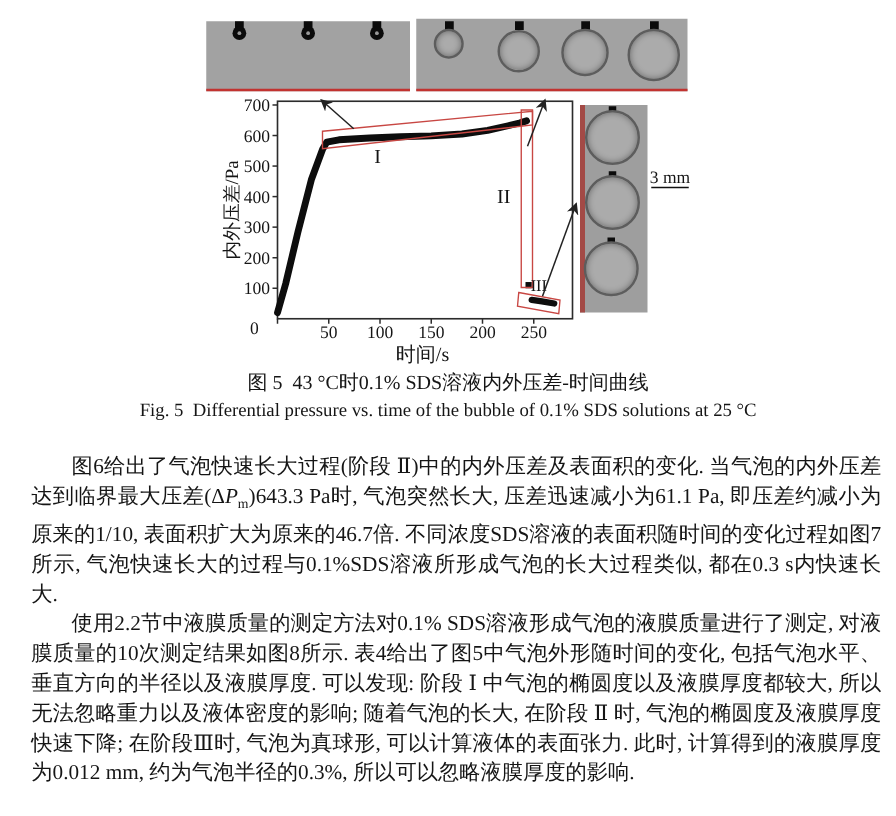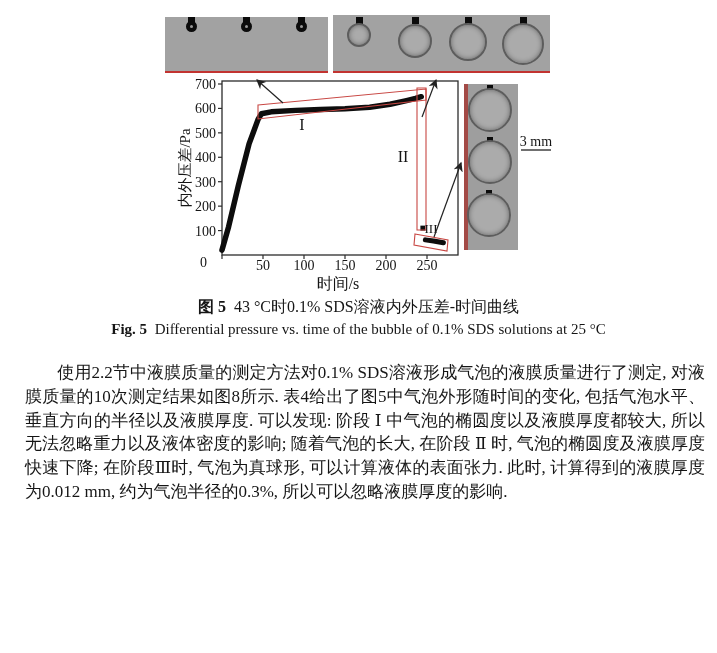--- a/index.html
+++ b/index.html
@@ -18,21 +18,21 @@
   .nsq{position:absolute;width:7px;height:7px;background:#0b0b0b;}
   
   .vphoto{position:absolute;left:464px;top:84px;width:54px;height:166px;background:#9e9e9e;}
   .vphoto .redband{position:absolute;left:0;top:0;width:4px;height:100%;background:#a34a46;}
   
   #chart-svg{position:absolute;left:0;top:0;width:717px;height:295px;z-index:5;pointer-events:none;}
   
   .caption{position:absolute;top:297px;left:0;width:717px;text-align:center;z-index:6;}
   .cap-zh{font-size:16px;line-height:20px;}
   .cap-en{font-size:15px;line-height:20px;margin-top:2px;}
-  .cap-bold{font-weight:bold;}
+  .cap-bold{font-weight:normal;}
   
   .bodytext{position:absolute;top:361px;left:25px;width:680px;font-size:17px;line-height:23.8px;
             text-align:justify;z-index:6;}
   .bodytext p{margin:0;text-indent:1.9em;}
   .bodytext sub{font-size:11px;}
   .bodytext i{font-family:"Liberation Serif",serif;}
 </style>
 </head>
 <body>
 
@@ -127,16 +127,17 @@
       <text font-family="&quot;Liberation Serif&quot;,serif" fill="#151515" x="536" y="146" font-size="14" text-anchor="middle">3 mm</text>
       <line x1="521" y1="150" x2="551" y2="150" stroke="#111" stroke-width="1.2"></line>
     </svg>
 
   <div class="caption">
     <div class="cap-zh"><span class="cap-bold">图 5</span>&nbsp;&nbsp;<span>43 °C时0.1% SDS溶液内外压差-时间曲线</span></div>
     <div class="cap-en"><span class="cap-bold">Fig. 5</span>&nbsp;&nbsp;<span>Differential pressure vs. time of the bubble of 0.1% SDS solutions at 25 °C</span></div>
   </div>
 
   <div class="bodytext">
+    <p><span>图6给出了气泡快速长大过程(阶段 Ⅱ)中的内外压差及表面积的变化. 当气泡的内外压差达到临界最大压差(Δ</span><i>P</i><sub>m</sub><span>)643.3 Pa时, 气泡突然长大, 压差迅速减小为61.1 Pa, 即压差约减小为原来的1/10, 表面积扩大为原来的46.7倍. 不同浓度SDS溶液的表面积随时间的变化过程如图7所示, 气泡快速长大的过程与0.1%SDS溶液所形成气泡的长大过程类似, 都在0.3 s内快速长大.</span></p>
     <p>使用2.2节中液膜质量的测定方法对0.1% SDS溶液形成气泡的液膜质量进行了测定, 对液膜质量的10次测定结果如图8所示. 表4给出了图5中气泡外形随时间的变化, 包括气泡水平、垂直方向的半径以及液膜厚度. 可以发现: 阶段 Ⅰ 中气泡的椭圆度以及液膜厚度都较大, 所以无法忽略重力以及液体密度的影响; 随着气泡的长大, 在阶段 Ⅱ 时, 气泡的椭圆度及液膜厚度快速下降; 在阶段Ⅲ时, 气泡为真球形, 可以计算液体的表面张力. 此时, 计算得到的液膜厚度为0.012 mm, 约为气泡半径的0.3%, 所以可以忽略液膜厚度的影响.</p>
   </div>
 
 </div>
 
 </body></html>

